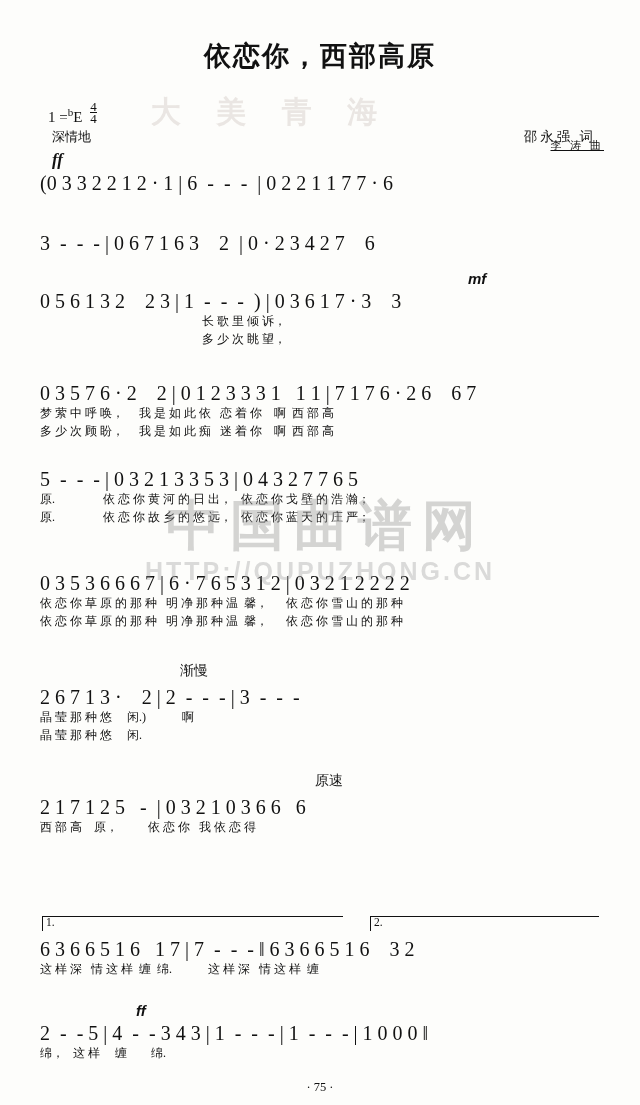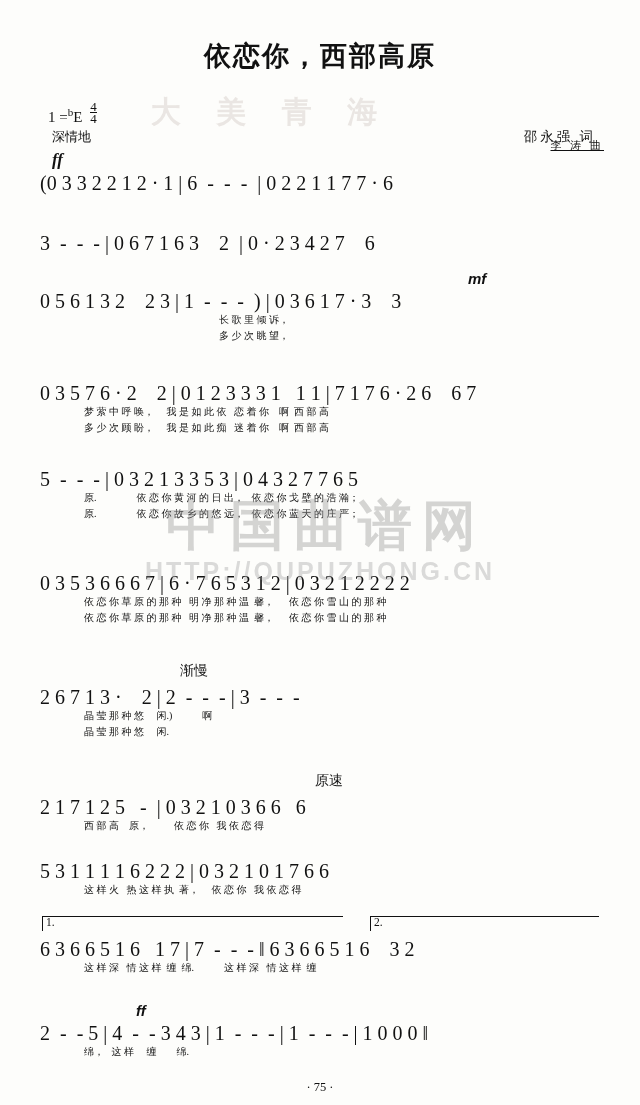--- a/index.html
+++ b/index.html
@@ -134,24 +134,23 @@
   }
   .notes {
     font-family: "Liberation Serif", serif;
     font-size: 20px;
     letter-spacing: 0px;
     white-space: pre;
     line-height: 1.15;
   }
   .lyric {
     font-family: "Liberation Serif", serif;
-    font-size: 10px;
+    font-size: 12px;
     white-space: pre;
     line-height: 1.35;
-    margin-left: 44px;
   }
   .lyric.r2 { margin-top: 2px; }
 
   .mark {
     position: absolute;
     font-size: 14px;
     font-family: Liberation Sans, sans-serif;
   }
   .mark.ital {
     font-style: italic;
@@ -245,24 +244,20 @@
     <div class="lyric">晶 莹 那 种 悠     闲.)            啊</div>
     <div class="lyric r2">晶 莹 那 种 悠     闲.</div>
   </div>
 
   <div class="system" style="top:796px">
     <div class="mark" style="left:275px; top:-24px">原速</div>
     <div class="notes">2 1 7 1 2 5   -  | 0 3 2 1 0 3 6 6   6</div>
     <div class="lyric">西 部 高    原，          依 恋 你   我 依 恋 得</div>
   </div>
 
-  <div class="system" style="top:860px">
-    <div class="notes">5 3 1 1 1 1 6 2 2 2 | 0 3 2 1 0 1 7 6 6</div>
-    <div class="lyric">这 样 火   热 这 样 执  著，     依 恋 你   我 依 恋 得</div>
-  </div>
 
   <div class="system" style="top:924px">
     <div class="ending" style="left:2px; width:300px; top:-8px">
       <span>1.</span>
     </div>
     <div class="ending" style="left:330px; width:228px; top:-8px">
       <span>2.</span>
     </div>
     <div class="notes" style="margin-top:14px">6 3 6 6 5 1 6   1 7 | 7  -  -  - ‖ 6 3 6 6 5 1 6    3 2</div>
     <div class="lyric">这 样 深   情 这 样  缠  绵.            这 样 深   情 这 样  缠</div>

